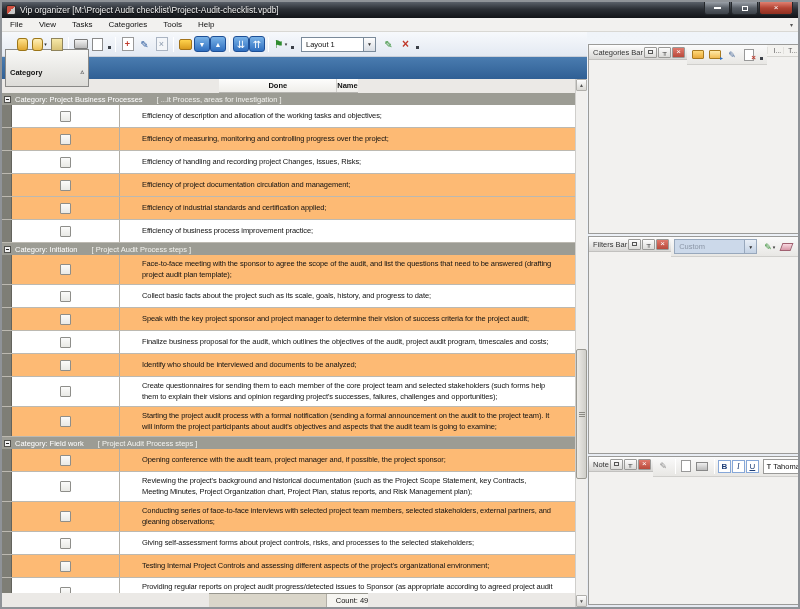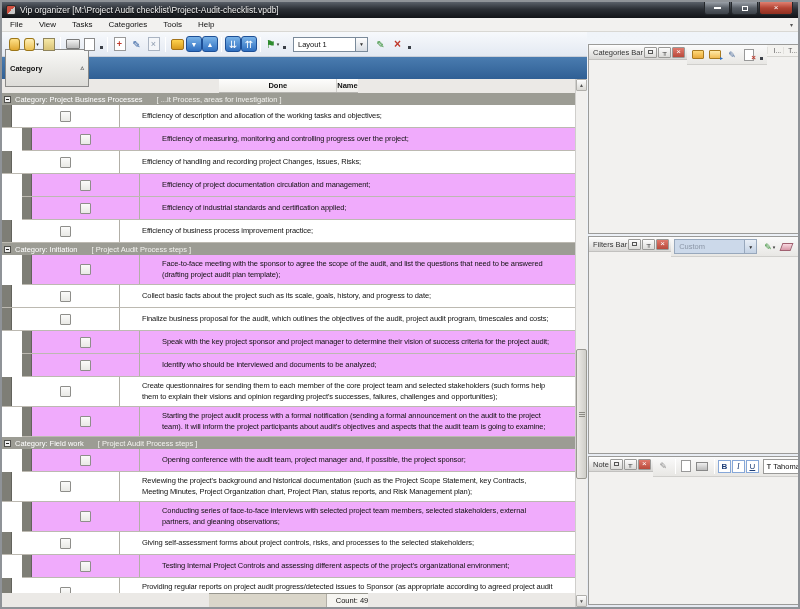--- a/index.html
+++ b/index.html
@@ -22,21 +22,21 @@
   
   .menubar{height:14px;flex:none;display:flex;align-items:center;background:#f2f1ef;border-bottom:1px solid #d9d8d4;}
   .mitem{font-size:8px;padding:0 8px;color:#111;height:100%;display:flex;align-items:center;}
   .menu-more{margin-left:auto;margin-right:5px;font-size:6px;color:#555;}
 
   
   .body{flex:1;display:flex;min-height:0;}
   .leftcol{width:585px;flex:none;display:flex;flex-direction:column;min-height:0;}
 
   
-  .toolbar{height:25px;flex:none;display:flex;align-items:center;padding-left:4px;
+  .toolbar{height:25px;flex:none;display:flex;align-items:center;padding-left:12px;
     background:linear-gradient(#f7f9fc,#e3e9f2);border-bottom:1px solid #c9cfd9;}
   .tbi{width:17px;height:17px;display:flex;align-items:center;justify-content:center;border-radius:2px;position:relative;flex:none;}
   .tbsep{width:1px;height:15px;background:#b6bcc6;border-right:1px solid #fff;margin:0 3px;flex:none;}
   .tb-more{width:6px;height:14px;display:flex;align-items:flex-end;justify-content:center;flex:none;}
   .tb-more::before{content:"";width:3px;height:3px;background:#3a3f47;margin-bottom:2px;}
   .drop{font-size:5px;color:#333;margin-left:1px;}
   .ic-new-database::before{content:"";width:9px;height:11px;background:linear-gradient(#ffe28a,#e0a62e);border:1px solid #9c7618;border-radius:3px/4px;}
   .ic-open-database-dropdown::before{content:"";width:9px;height:11px;background:linear-gradient(#fff0b8,#ecc054);border:1px solid #9c7618;border-radius:3px/4px;}
   .ic-save::before{content:"";width:10px;height:11px;background:linear-gradient(#f6e9a8,#d8c276);border:1px solid #8f845c;}
   .ic-print::before{content:"";width:12px;height:8px;background:linear-gradient(#f2f2f2,#b9b9b9);border:1px solid #787878;border-radius:1px;}
@@ -53,35 +53,35 @@
   .ic-flag-dropdown::before{content:"\2691";font-size:11px;color:#2e8b2e;}
   .ic-customize-layout::before{content:"\270E";font-size:10px;color:#2e8b2e;}
   .ic-delete-layout::before{content:"\00D7";font-size:12px;font-weight:bold;color:#c0392b;}
   .layout-combo{display:flex;margin:0 4px 0 6px;}
   .layout-box{width:62px;height:15px;background:#fff;border:1px solid #7a8a9a;border-right:none;font-size:7.5px;display:flex;align-items:center;padding-left:4px;color:#111;}
   .combo-btn{width:13px;height:15px;border:1px solid #7a8a9a;background:linear-gradient(#fdfdfd,#d8dde4);display:flex;align-items:center;justify-content:center;font-size:5px;color:#333;}
 
   
   .grid{flex:1;display:flex;flex-direction:column;min-height:0;}
   .groupby{height:22px;flex:none;background:linear-gradient(#4a7cb0,#2f5f94);display:flex;align-items:center;padding-left:3px;}
-  .gb-btn{height:16px;min-width:84px;background:linear-gradient(#f8f8f6,#dddcd8);border:1px solid #8a8a88;display:flex;align-items:center;justify-content:space-between;padding:18px 4px;font-size:7.5px;font-weight:bold;color:#111;}
+  .gb-btn{height:16px;min-width:84px;background:linear-gradient(#f8f8f6,#dddcd8);border:1px solid #8a8a88;display:flex;justify-content:space-between;padding:18px 4px;font-size:7.5px;font-weight:bold;color:#111;}
   .gb-sort{font-size:7px;color:#777;margin-left:6px;}
   .grid-body{flex:1;display:flex;min-height:0;}
   .grid-cols{width:573px;flex:none;display:flex;flex-direction:column;min-height:0;align-items:center;}
   .colhdr{height:14px;flex:none;display:flex;background:linear-gradient(#fdfdfc,#efeeea);border-bottom:1px solid #b5b4b0;font-size:7.5px;font-weight:bold;color:#111;}
   .ch-done{width:118px;flex:none;display:flex;align-items:center;justify-content:center;border-right:1px solid #d2d1cd;}
   .ch-name{flex:1;display:flex;align-items:center;justify-content:center;}
   .rows{flex:1;overflow:hidden;background:#fff;}
   .ghdr{height:12px;display:flex;align-items:center;background:#9c9c94;color:#fff;font-size:7.5px;white-space:nowrap;overflow:hidden;}
   .gbox{width:7px;height:7px;background:#f0f0f0;border:1px solid #50504c;margin:0 4px 0 2px;position:relative;flex:none;}
   .gbox::after{content:"";position:absolute;left:1px;top:2px;width:3px;height:1px;background:#222;}
   .ghint{margin-left:14px;color:#f3f3ef;}
   .trow-g{display:flex;align-items:stretch;min-height:23px;border-bottom:1px solid #bcb9b1;}
   .trow-g.w{background:#fff;}
-  .trow-g.t{background:#f0abfc;margin-left:20px;}
+  .trow-g.t{background:#fdba74;}
   .indent{width:10px;flex:none;background:#7e7e76;border-right:1px solid #63635c;}
   .done-cell{width:107px;flex:none;display:flex;align-items:center;justify-content:center;}
   .cbox{width:11px;height:11px;background:linear-gradient(#fbfbfa,#e9e9e5);border:1px solid #8e8e8a;border-radius:1px;}
   .name-cell{flex:1;border-left:1px solid #b2afa7;padding:4px 22px;font-size:7.5px;line-height:10.5px;letter-spacing:-0.1px;color:#111;display:flex;align-items:center;}
   .countbar{height:14px;flex:none;display:flex;align-items:stretch;border-top:1px solid #98978f;background:#f6f5f1;}
   .count-left{width:118px;flex:none;background:#dad6ca;border-right:1px solid #b2afa7;}
   .count-text{font-size:7.5px;color:#111;display:flex;align-items:center;padding-left:9px;}
 
   
   .vscroll{width:12px;flex:none;background:#f1f0ee;border-left:1px solid #cfcecb;display:flex;flex-direction:column;}
@@ -328,36 +328,36 @@
                 </div>
                 <div class="trow-g w">
                   <div class="indent"></div>
                   <div class="done-cell">
                     <span class="cbox"></span>
                   </div>
                   <div class="name-cell">
                     <span>Collect basic facts about the project such as its scale, goals, history, and progress to date;</span>
                   </div>
                 </div>
+                <div class="trow-g t">
+                  <div class="indent"></div>
+                  <div class="done-cell">
+                    <span class="cbox"></span>
+                  </div>
+                  <div class="name-cell">
+                    <span>Speak with the key project sponsor and project manager to determine their vision of success criteria for the project audit;</span>
+                  </div>
+                </div>
                 <div class="trow-g w">
                   <div class="indent"></div>
                   <div class="done-cell">
                     <span class="cbox"></span>
                   </div>
                   <div class="name-cell">
                     <span>Finalize business proposal for the audit, which outlines the objectives of the audit, project audit program, timescales and costs;</span>
-                  </div>
-                </div>
-                <div class="trow-g t">
-                  <div class="indent"></div>
-                  <div class="done-cell">
-                    <span class="cbox"></span>
-                  </div>
-                  <div class="name-cell">
-                    <span>Speak with the key project sponsor and project manager to determine their vision of success criteria for the project audit;</span>
                   </div>
                 </div>
                 <div class="trow-g t">
                   <div class="indent"></div>
                   <div class="done-cell">
                     <span class="cbox"></span>
                   </div>
                   <div class="name-cell">
                     <span>Identify who should be interviewed and documents to be analyzed;</span>
                   </div>

